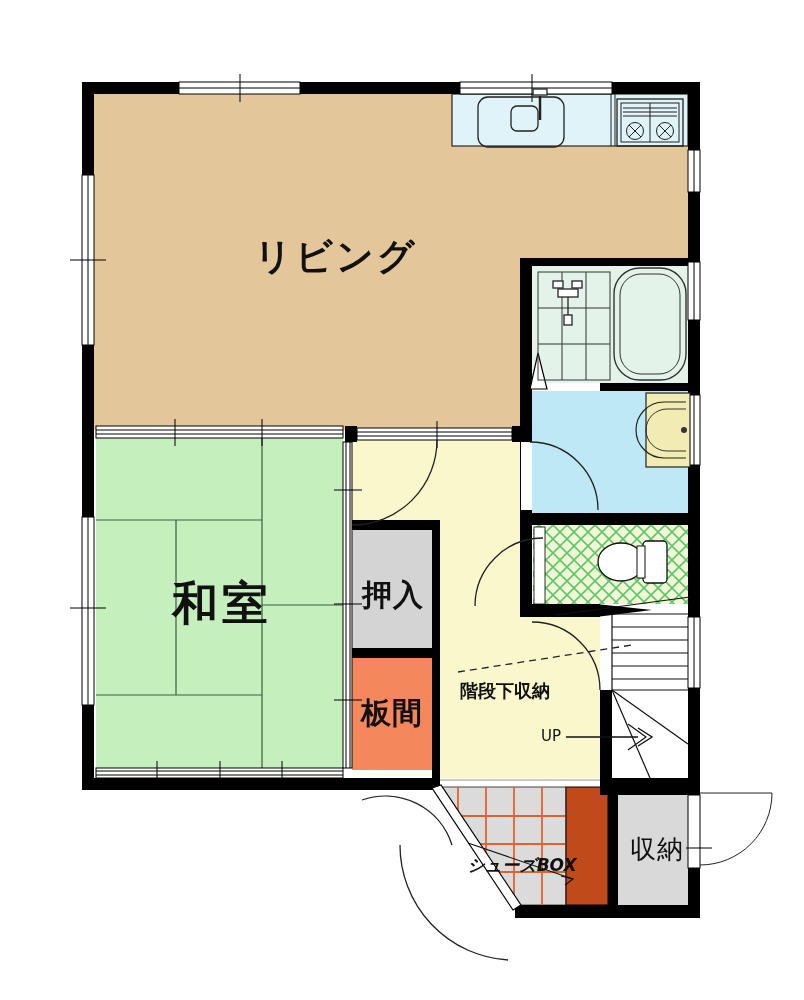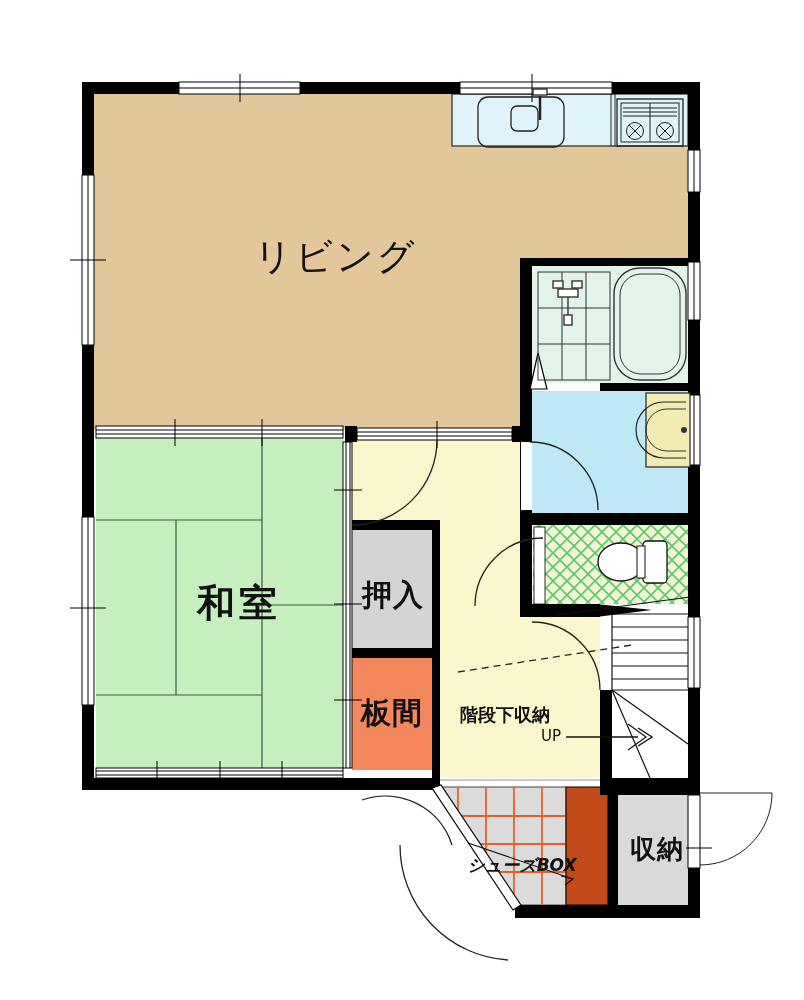--- a/index.html
+++ b/index.html
@@ -1,27 +1,27 @@
 <!DOCTYPE html>
 <html style="--c-living: #E3C79A; --c-kitchen: #DFF3F8; --c-bath: #E3F3E9; --c-washroom: #BEE8F6; --c-toilet_bg: #F2F6D6; --c-toilet_line: #5CC868; --c-washitsu: #C6EFBE; --c-hall: #FAF7CC; --c-oshiire: #D4D4D4; --c-itanoma: #F4875C; --c-shoebox: #C14A1A; --c-genkan: #DBDBDB; --c-storage: #D9D9D9; --c-washbasin: #F2ECB4; --c-grid_orange: #E0622F; --c-wall: #000000;"><head>
 <meta charset="utf-8">
 <style>
   html,body{margin:0;padding:0;background:#fff;}
   .stage{position:relative;width:804px;height:1000px;background:#fff;overflow:hidden;
          font-family:"DejaVu Sans","Liberation Sans",sans-serif;}
   .stage svg{position:absolute;left:0;top:0;}
   .lbl{position:absolute;transform:translate(-50%,-50%);color:#111;white-space:nowrap;line-height:1;}
-  .lbl-living{left:336px;top:256px;font-size:37px;font-weight:normal;letter-spacing:3px;}
-  .lbl-washitsu{left:239px;top:603px;font-size:38px;font-weight:bold;letter-spacing:4px;}
+  .lbl-living{left:336px;top:256px;font-size:37px;font-weight:bold;letter-spacing:3px;}
+  .lbl-washitsu{left:222px;top:603px;font-size:46px;font-weight:bold;letter-spacing:4px;}
   .lbl-oshiire{left:393px;top:595px;font-size:30px;font-weight:bold;letter-spacing:1px;}
   .lbl-itanoma{left:392px;top:713px;font-size:30px;font-weight:bold;letter-spacing:1px;}
-  .lbl-stairstorage{left:505px;top:691px;font-size:18px;font-weight:bold;margin-top:24px;}
+  .lbl-stairstorage{left:505px;top:691px;font-size:18px;font-weight:bold;}
   .lbl-up{left:551px;top:736px;font-size:15px;font-weight:normal;}
   .lbl-shoes{left:522px;top:865px;font-size:17px;font-weight:bold;font-style:italic;}
-  .lbl-storage{left:657px;top:849px;font-size:26px;font-weight:bold;letter-spacing:1px;}
+  .lbl-storage{left:657px;top:849px;font-size:26px;font-weight:normal;letter-spacing:1px;}
 </style>
 </head>
 <body>
 
 <div class="stage">
 
 <svg width="804" height="1000" viewBox="0 0 804 1000">
   <defs>
     <pattern id="diamond" width="14" height="14" patternUnits="userSpaceOnUse">
       <path d="M0,0 L14,14 M14,0 L0,14" stroke="var(--c-toilet_line,#5CC868)" stroke-width="1.6" fill="none"></path>

